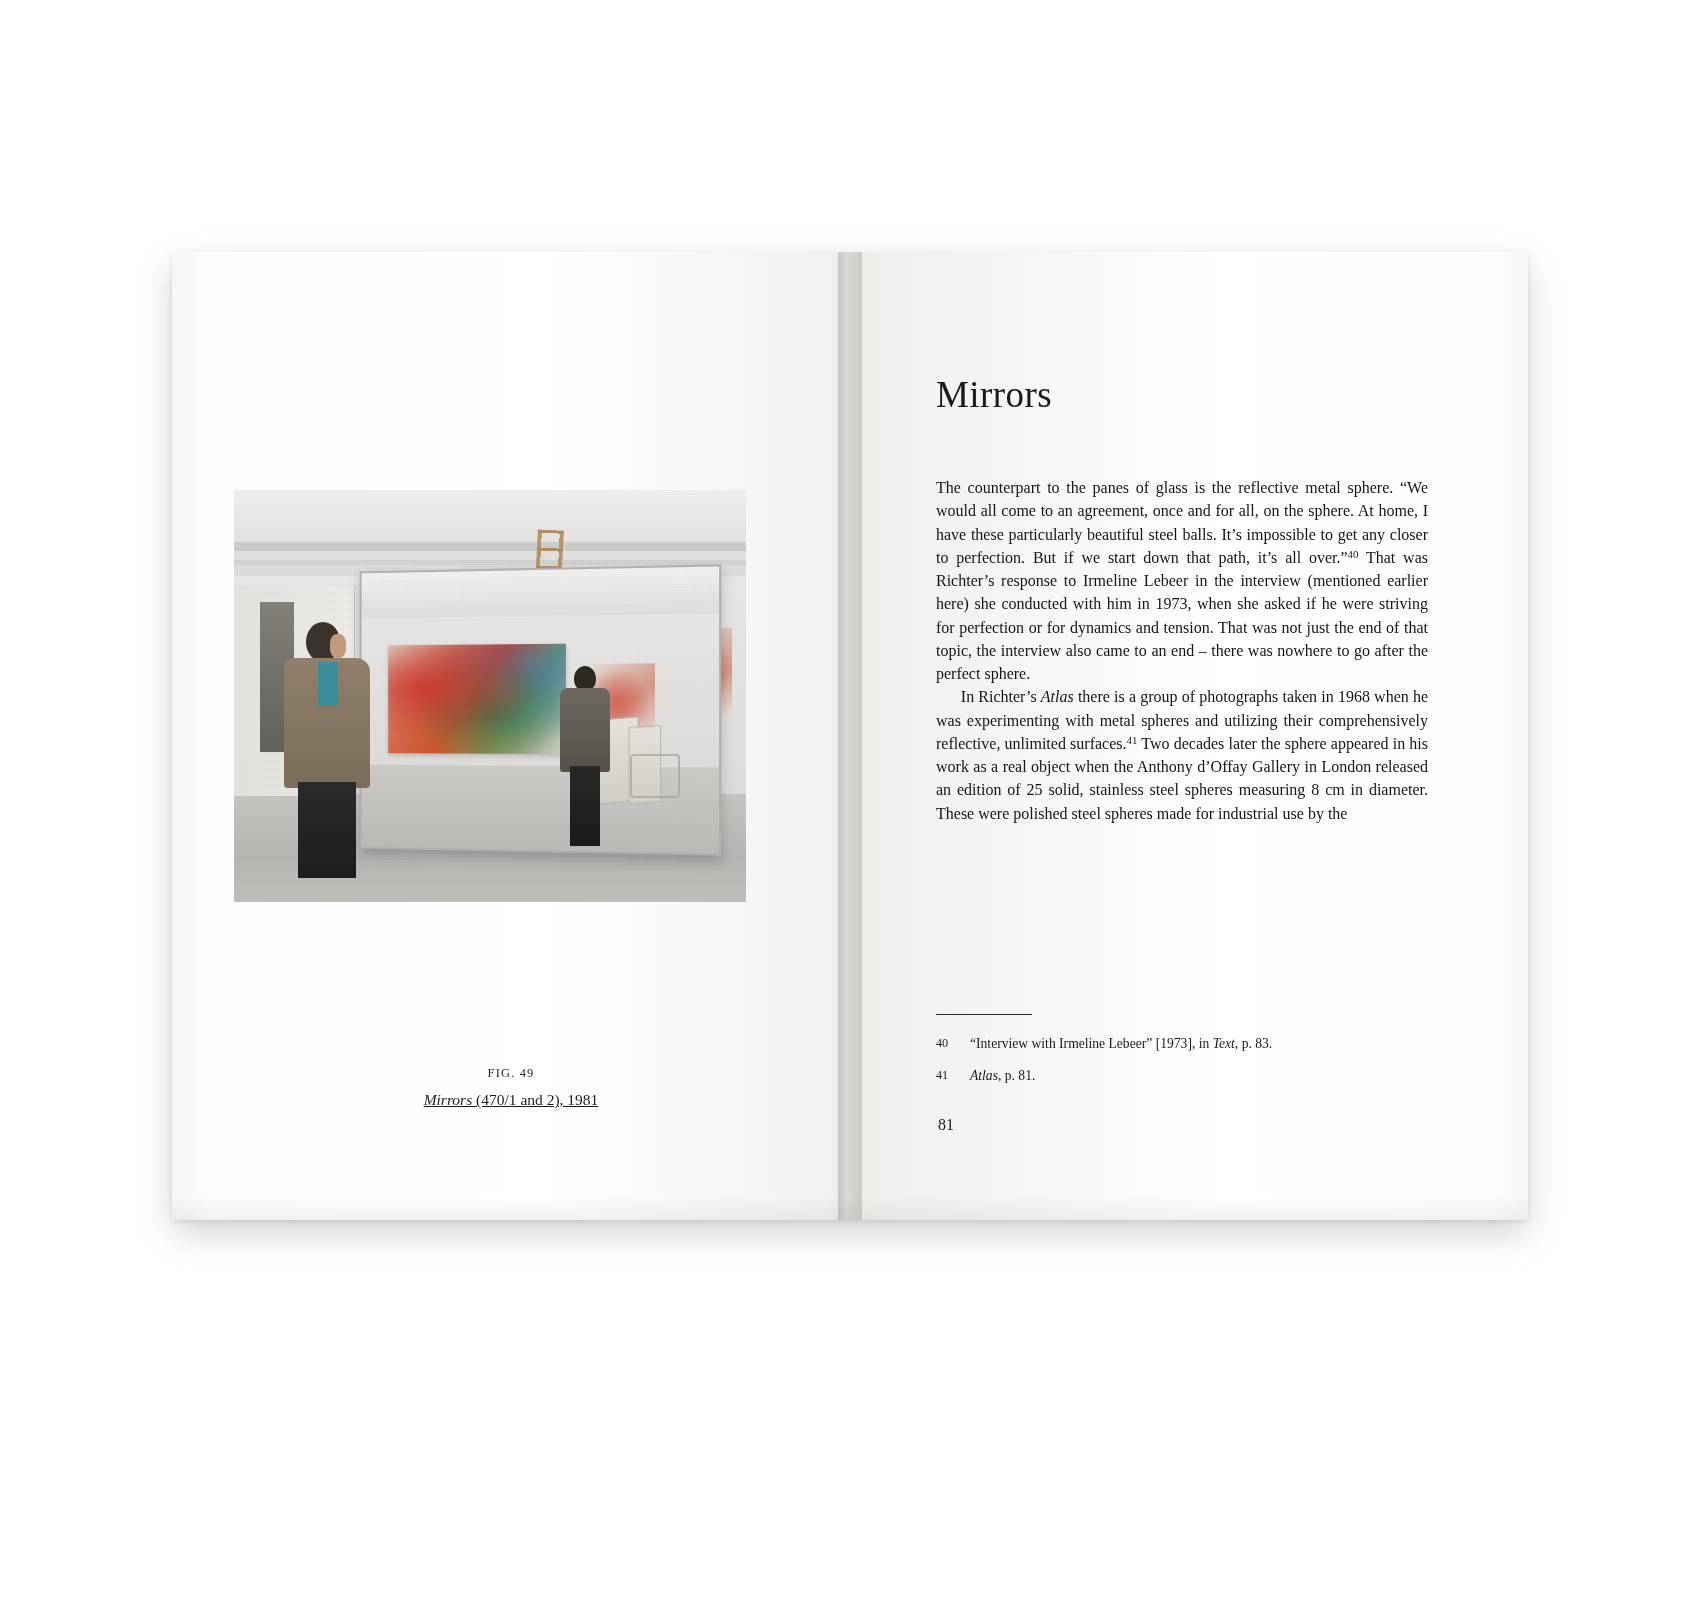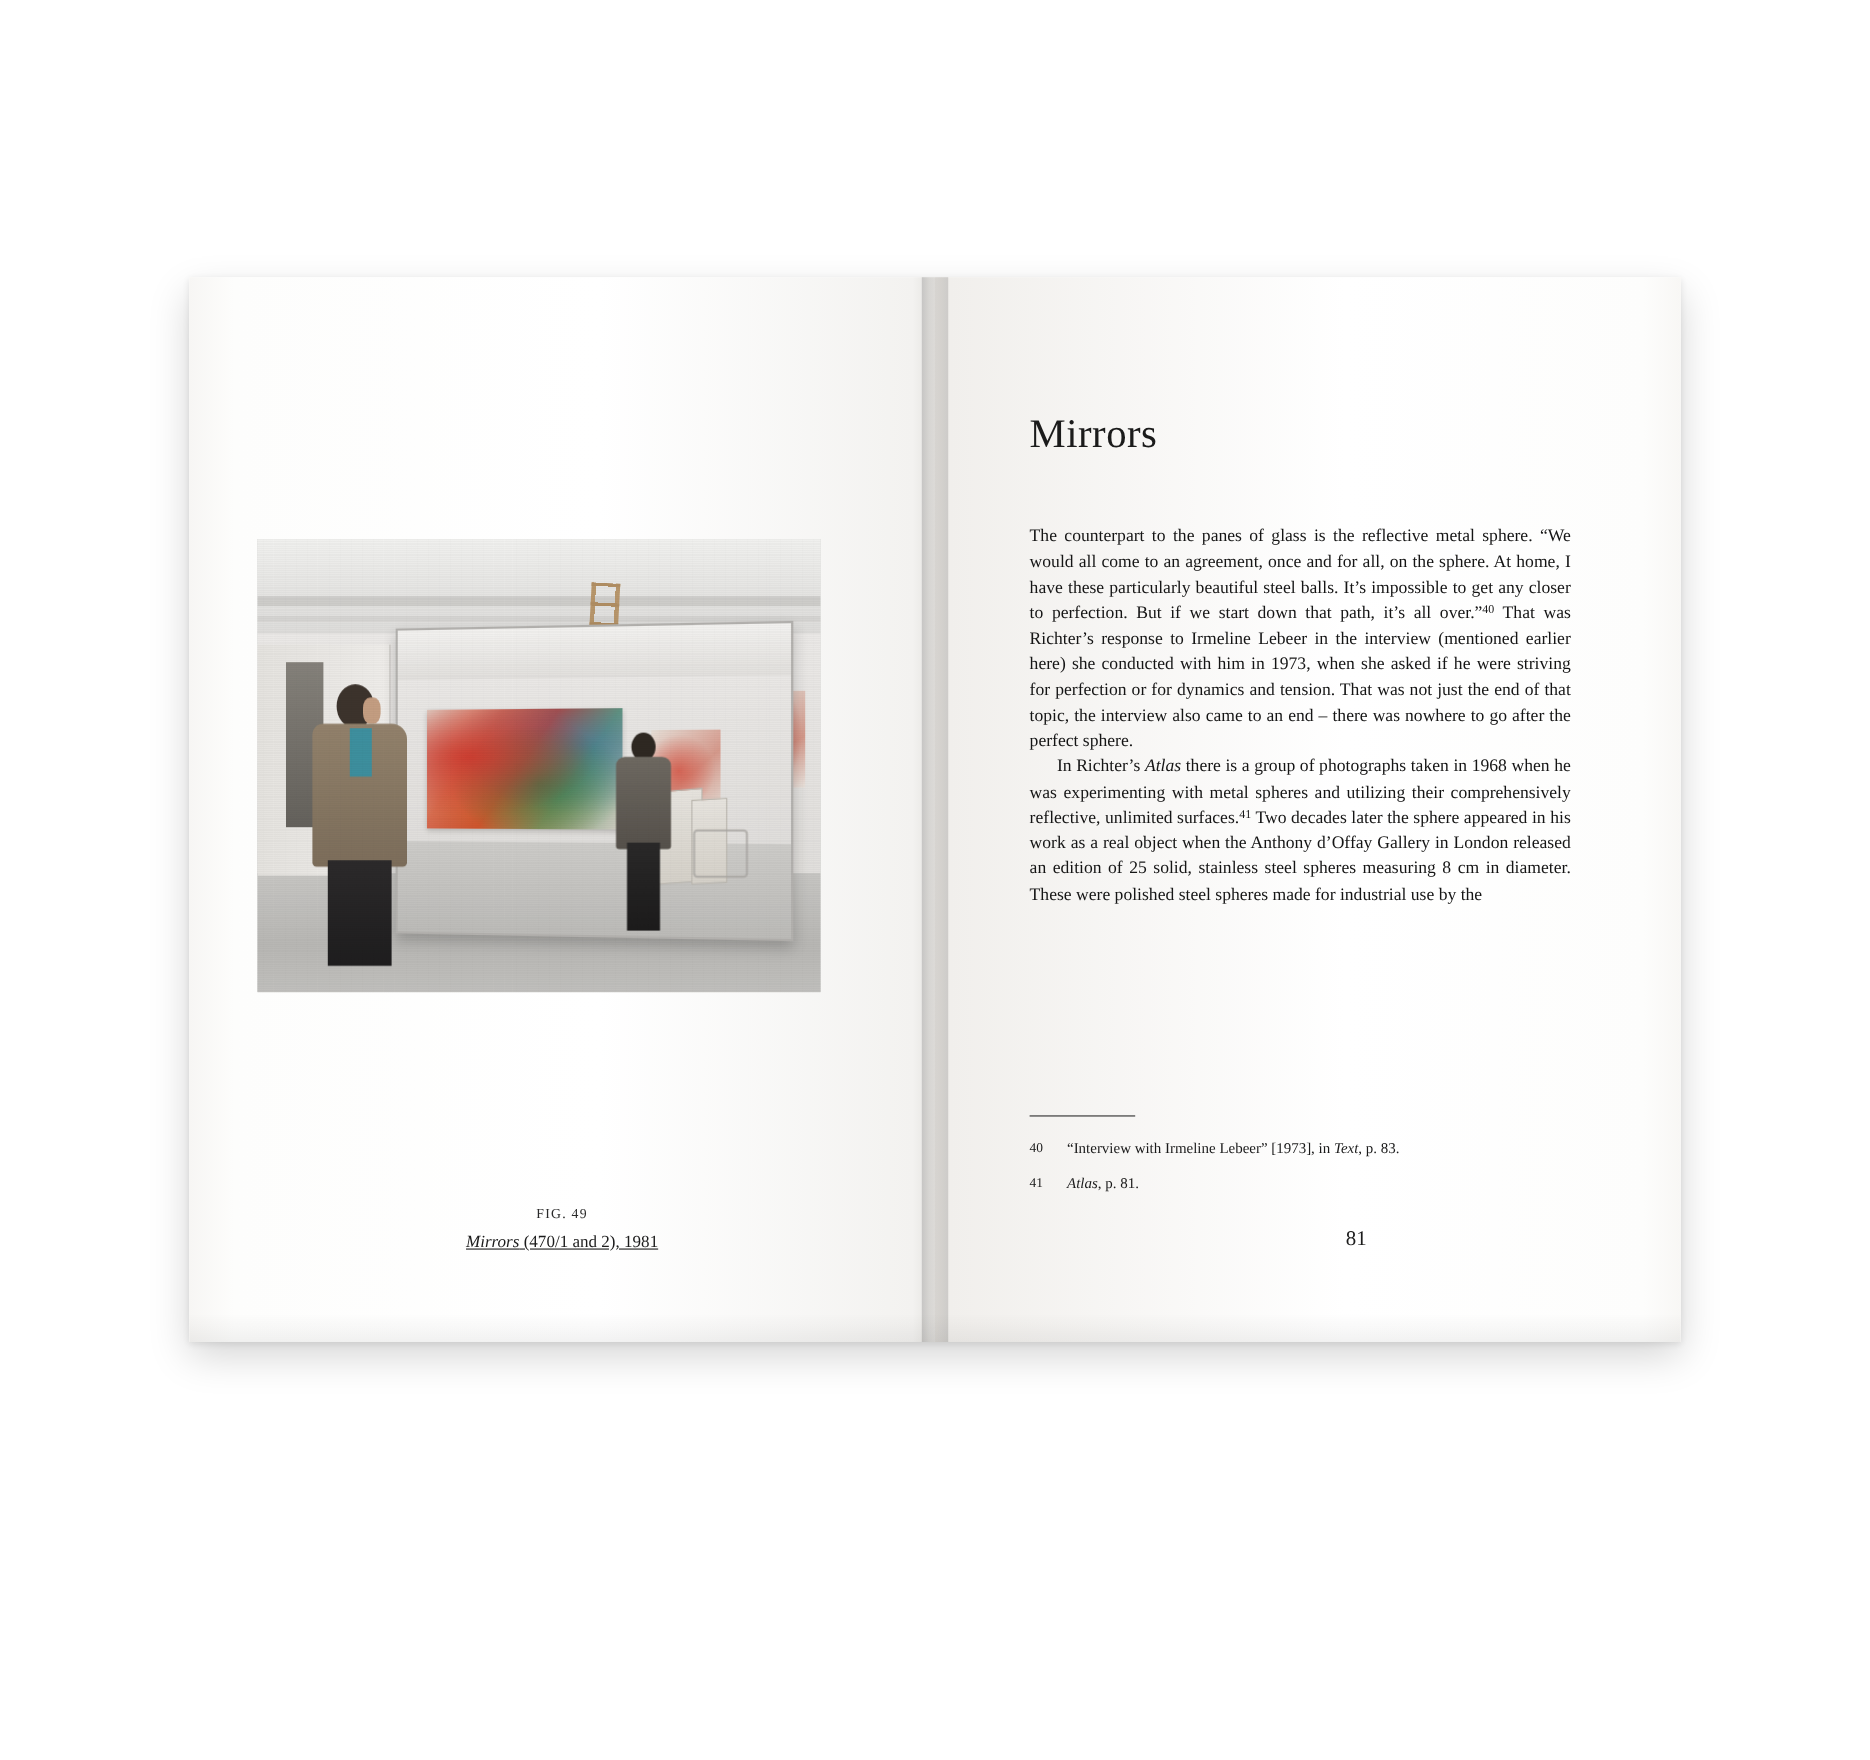--- a/index.html
+++ b/index.html
@@ -237,21 +237,21 @@
       repeating-linear-gradient(0deg, rgba(255,255,255,0.035) 0 1px, rgba(0,0,0,0.02) 1px 2px),
       repeating-linear-gradient(90deg, rgba(255,255,255,0.03) 0 1px, rgba(0,0,0,0.015) 1px 2px);
     mix-blend-mode: multiply;
     pointer-events:none;
   }
 
   
   .caption {
     position: absolute;
     left: 0; right: 0;
-    top: 842px;
+    top: 812px;
     text-align: center;
     line-height: 1.55;
   }
   .caption .fignum {
     font-size: 12.5px;
     letter-spacing: .09em;
     color: #2a2a2a;
     font-variant: small-caps;
   }
   .caption .figtitle {
@@ -320,22 +320,21 @@
     flex: 0 0 34px;
     font-size: 12.2px;
   }
   .fn .fn-text { flex: 1 1 auto; }
   .fn i { font-style: italic; }
 
   .folio {
     position: absolute;
     left: 0; right: 0;
     top: 864px;
-    text-align: center;
-    font-size: 19px;
+    font-size: 16px;
     color: #1c1c1c;
   }
   .folio span { padding-left: 88px; }
 
   
   .page-bottom-shade {
     position:absolute; left:0; right:0; bottom:0; height: 26px;
     background: linear-gradient(to bottom, rgba(0,0,0,0), rgba(0,0,0,0.05));
     pointer-events:none;
   }

